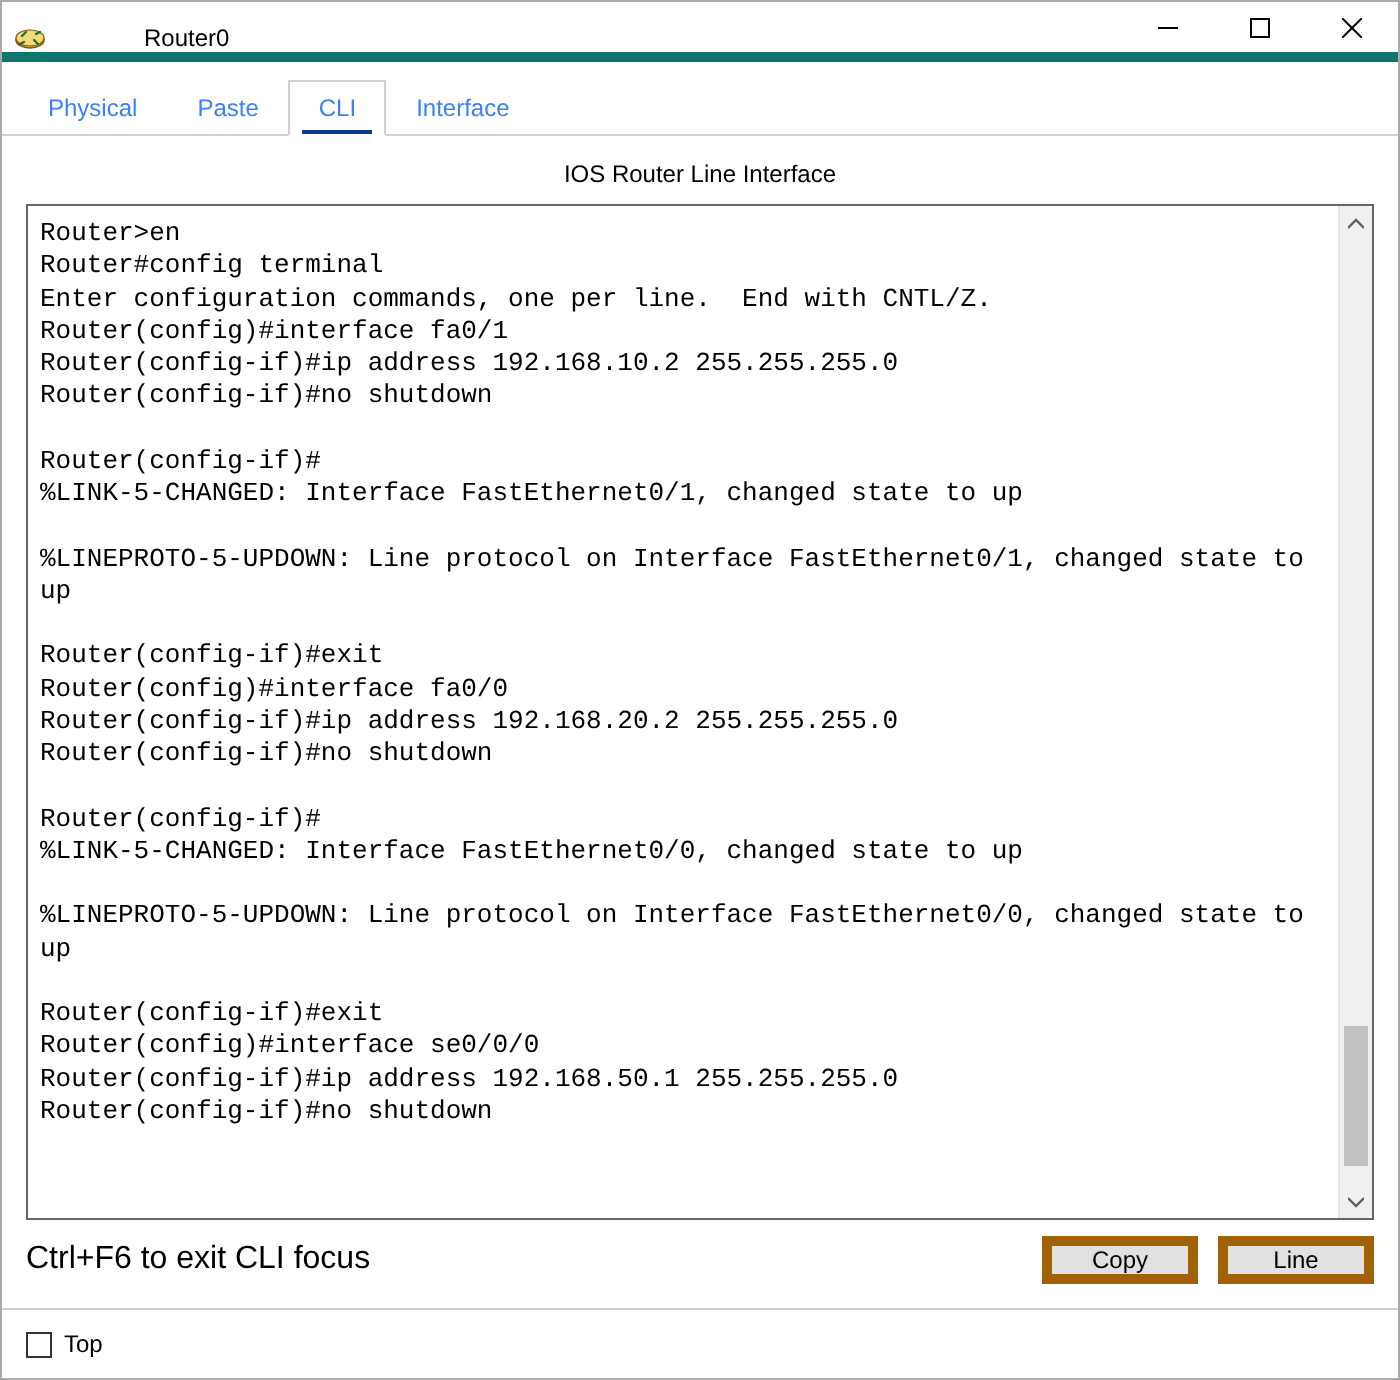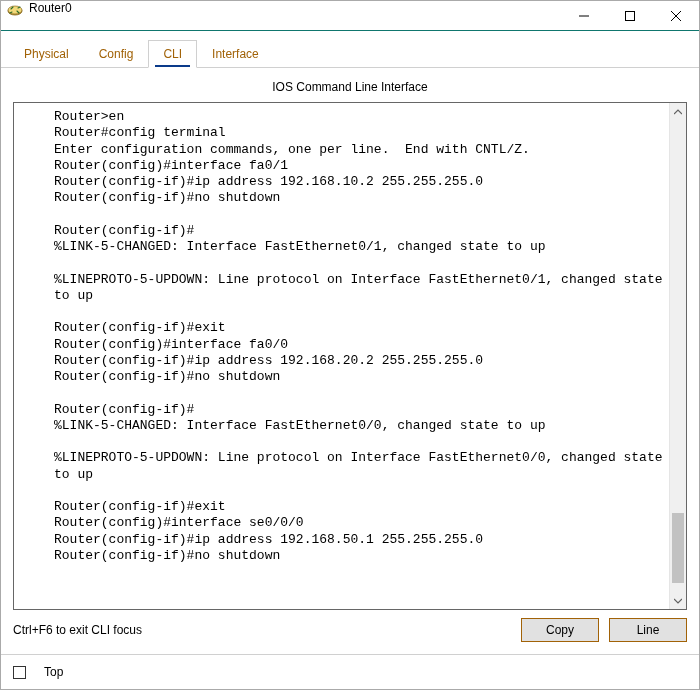--- a/index.html
+++ b/index.html
@@ -16,23 +16,24 @@
     width: 700px;
     height: 690px;
     border: 1px solid #aaa;
     background: #fff;
     display: flex;
     flex-direction: column;
   }
   .titlebar {
     height: 30px;
     display: flex;
-    align-items: flex-start;
+    align-items: flex-end;
     padding: 0 0 0 6px;
-    border-bottom: 1px solid #0f766e;
+    border-bottom: 5px solid #0f766e;
+    gap: 43px;
   }
   .titlebar .icon {
     width: 16px;
     height: 16px;
     margin-right: 6px;
   }
   .titlebar .title {
     flex: 1;
     font-size: 12px;
   }
@@ -52,21 +53,21 @@
   .win-btn svg { display: block; }
   .tabs {
     display: flex;
     border-bottom: 1px solid #d0d0d0;
     padding: 8px 8px 0 8px;
     gap: 0;
   }
   .tab {
     padding: 6px 14px 6px 14px;
     font-size: 12px;
-    color: #a16207;
+    color: #3b82f6;
     border: 1px solid transparent;
     border-bottom: none;
     position: relative;
     top: 1px;
     cursor: pointer;
   }
   .tab.active {
     border-color: #d0d0d0;
     border-bottom: 1px solid #fff;
     background: #fff;
@@ -89,21 +90,20 @@
   .panel-title {
     text-align: center;
     font-size: 12px;
     padding: 4px 0 8px 0;
   }
   .term-wrap {
     flex: 1;
     display: flex;
     border: 1px solid #666;
     min-height: 0;
-    padding-left: 34px;
   }
   .terminal {
     flex: 1;
     padding: 6px 6px;
     font-family: "Courier New", monospace;
     font-size: 13px;
     line-height: 1.25;
     white-space: pre-wrap;
     overflow: hidden;
     background: #fff;
@@ -131,39 +131,39 @@
     position: absolute;
     left: 2px; right: 2px;
     background: #c2c2c2;
   }
   .btn-row {
     display: flex;
     align-items: center;
     padding: 8px 0 4px 0;
     gap: 10px;
   }
-  .hint { flex: 1; font-size: 12px; }
+  .hint { flex: 1; font-size: 16px; }
   .btn {
     min-width: 78px;
     height: 24px;
-    border: 1px solid #a16207;
+    border: 5px solid #a16207;
     background: #e1e1e1;
     font-size: 12px;
     display: flex;
     align-items: center;
     justify-content: center;
     cursor: pointer;
     text-align: right;
   }
   .footer {
     border-top: 1px solid #d0d0d0;
     padding: 10px 12px;
     display: flex;
     align-items: center;
-    gap: 18px;
+    gap: 6px;
   }
   .checkbox {
     width: 13px; height: 13px;
     border: 1px solid #333;
     background: #fff;
   }
 </style>
 </head>
 <body>
 
@@ -193,27 +193,27 @@
         <svg width="10" height="10">
             <line x1="0" y1="0" x2="10" y2="10" stroke="#000" stroke-width="1"></line>
             <line x1="10" y1="0" x2="0" y2="10" stroke="#000" stroke-width="1"></line>
           </svg>
       </div>
     </div>
   </div>
 
   <div class="tabs">
     <div class="tab">Physical</div>
-    <div class="tab">Config</div>
+    <div class="tab">Paste</div>
     <div class="tab active">CLI</div>
     <div class="tab">Interface</div>
   </div>
 
   <div class="panel">
-    <div class="panel-title">IOS Command Line Interface</div>
+    <div class="panel-title">IOS Router Line Interface</div>
 
     <div class="term-wrap">
       <div class="terminal">Router&gt;en
 Router#config terminal
 Enter configuration commands, one per line.  End with CNTL/Z.
 Router(config)#interface fa0/1
 Router(config-if)#ip address 192.168.10.2 255.255.255.0
 Router(config-if)#no shutdown
 
 Router(config-if)#

